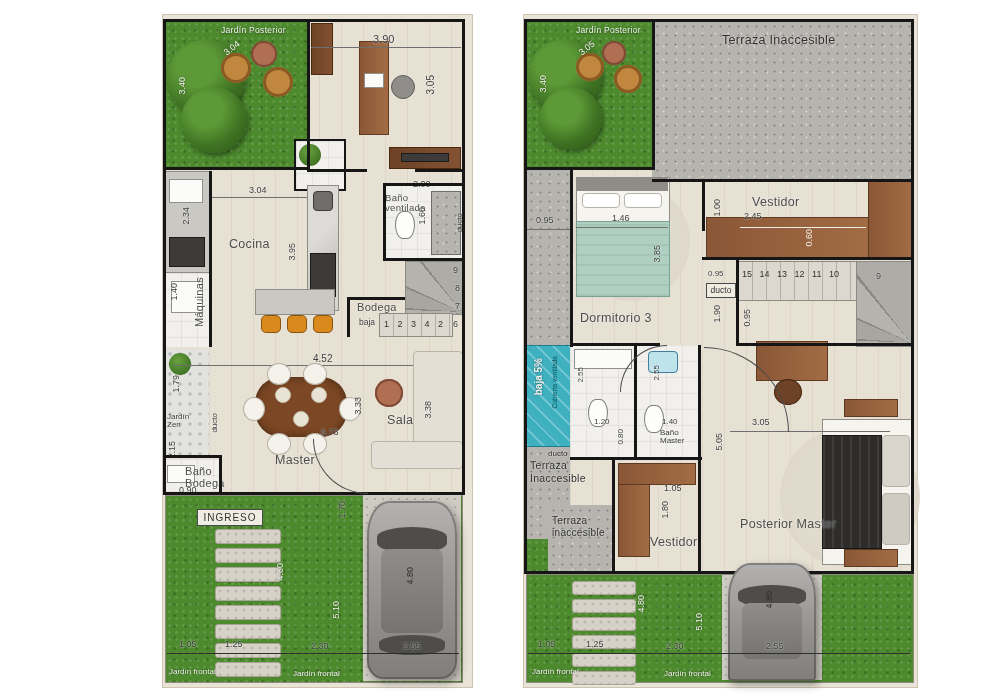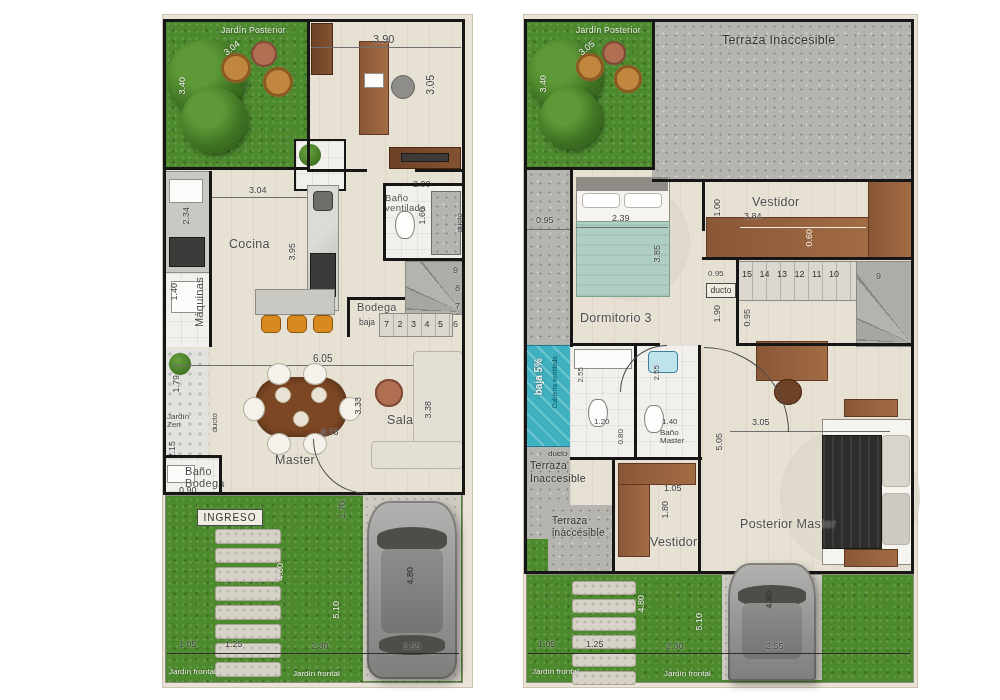--- a/index.html
+++ b/index.html
@@ -116,29 +116,29 @@
   <div class="abs tile" style="left:222px;top:170px;width:78px;height:74px"></div>
   <div class="wc" style="left:232px;top:196px;width:18px;height:26px"></div>
   <div class="abs concrete" style="left:268px;top:176px;width:28px;height:62px;border:1px solid #6e6c67"></div>
   <div class="lbl" style="left:222px;top:178px;font-size:9.5px;width:52px;white-space:normal;line-height:10px">Baño ventilada</div>
   <div class="dim" style="left:250px;top:164px">2.00</div>
   <div class="dim vtext" style="left:254px;top:192px">1.60</div>
   <div class="dim sm vtext" style="left:292px;top:198px">ducto</div>
   <div class="lbl" style="left:194px;top:286px;font-size:11px">Bodega</div>
   <div class="fan" style="left:242px;top:246px;width:58px;height:52px"></div>
   <div class="stairsH" style="left:216px;top:298px;width:72px;height:22px"></div>
-  <div class="stairnums" style="left:221px;top:304px;word-spacing:6px">7 2 3 4 5</div>
+  <div class="stairnums" style="left:221px;top:304px;word-spacing:6px">1 2 3 4 2</div>
   <div class="dim" style="left:290px;top:304px">6</div>
   <div class="dim" style="left:292px;top:286px">7</div>
   <div class="dim" style="left:292px;top:268px">8</div>
   <div class="dim" style="left:290px;top:250px">9</div>
   <div class="dim" style="left:196px;top:302px;font-size:8.5px">baja</div>
 
   <div class="dline" style="left:10px;top:350px;width:286px"></div>
-  <div class="dim" style="left:150px;top:338px;font-size:10px">6.05</div>
+  <div class="dim" style="left:150px;top:338px;font-size:10px">4.52</div>
   <div class="dtable" style="left:92px;top:362px;width:92px;height:60px"></div>
   <div class="dchair" style="left:104px;top:348px;width:22px;height:20px"></div>
   <div class="dchair" style="left:140px;top:348px;width:22px;height:20px"></div>
   <div class="dchair" style="left:104px;top:418px;width:22px;height:20px"></div>
   <div class="dchair" style="left:140px;top:418px;width:22px;height:20px"></div>
   <div class="dchair" style="left:80px;top:382px;width:20px;height:22px"></div>
   <div class="dchair" style="left:176px;top:382px;width:20px;height:22px"></div>
   <div class="plate" style="left:112px;top:372px;width:14px;height:14px"></div>
   <div class="plate" style="left:148px;top:372px;width:14px;height:14px"></div>
   <div class="plate" style="left:130px;top:396px;width:14px;height:14px"></div>
@@ -227,28 +227,28 @@
   <div class="lbl" style="left:28px;top:500px;font-size:10px;width:60px;white-space:normal;line-height:12px;color:#2e2e2c">Terraza inaccesible</div>
 
   <div class="rug" style="left:48px;top:168px;width:118px;height:118px"></div>
   <div class="bedframe" style="left:52px;top:162px;width:92px;height:118px"></div>
   <div class="abs" style="left:52px;top:162px;width:92px;height:14px;background:#8f8c87"></div>
   <div class="pillow" style="left:58px;top:178px;width:36px;height:13px"></div>
   <div class="pillow" style="left:100px;top:178px;width:36px;height:13px"></div>
   <div class="blanket-teal" style="left:52px;top:206px;width:92px;height:74px"></div>
   <div class="lbl" style="left:56px;top:296px">Dormitorio 3</div>
   <div class="dline" style="left:52px;top:212px;width:92px"></div>
-  <div class="dim" style="left:88px;top:198px">2.39</div>
+  <div class="dim" style="left:88px;top:198px">1.46</div>
   <div class="dim vtext" style="left:128px;top:230px">3.85</div>
 
   <div class="wood" style="left:182px;top:202px;width:164px;height:40px"></div>
   <div class="wood" style="left:344px;top:166px;width:44px;height:76px"></div>
   <div class="lbl" style="left:228px;top:180px">Vestidor</div>
   <div class="dline" style="left:216px;top:212px;width:126px;border-color:#f0ede6"></div>
-  <div class="dim" style="left:220px;top:196px">3.84</div>
+  <div class="dim" style="left:220px;top:196px">2.45</div>
   <div class="dim vtext" style="left:188px;top:184px">1.00</div>
   <div class="dim vtext" style="left:280px;top:214px;color:#f0ede6;text-shadow:none">0.60</div>
 
   <div class="stairsH" style="left:214px;top:246px;width:118px;height:38px"></div>
   <div class="fan" style="left:332px;top:246px;width:56px;height:84px"></div>
   <div class="stairnums" style="left:218px;top:254px;word-spacing:5px">15 14 13 12 11 10</div>
   <div class="dim" style="left:352px;top:256px">9</div>
   <div class="baja-box" style="left:182px;top:268px;width:28px;height:13px;line-height:13px">ducto</div>
   <div class="dim sm" style="left:184px;top:254px">0.95</div>
   <div class="dim vtext" style="left:188px;top:290px">1.90</div>

